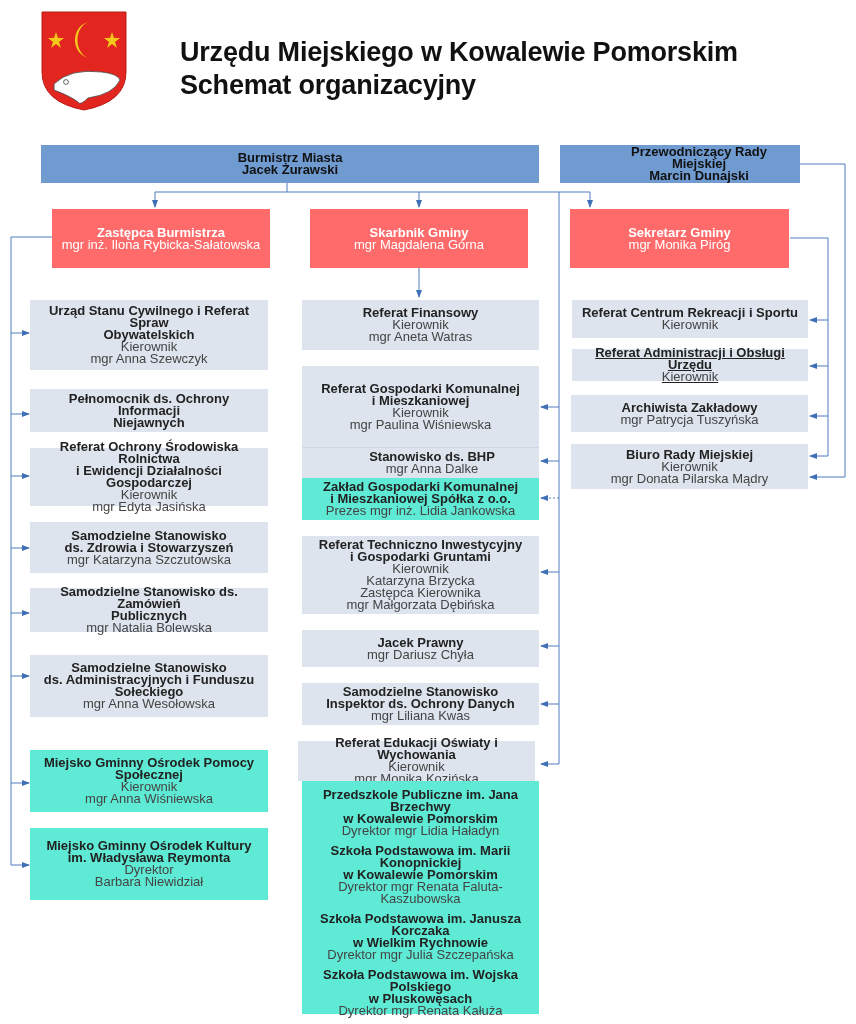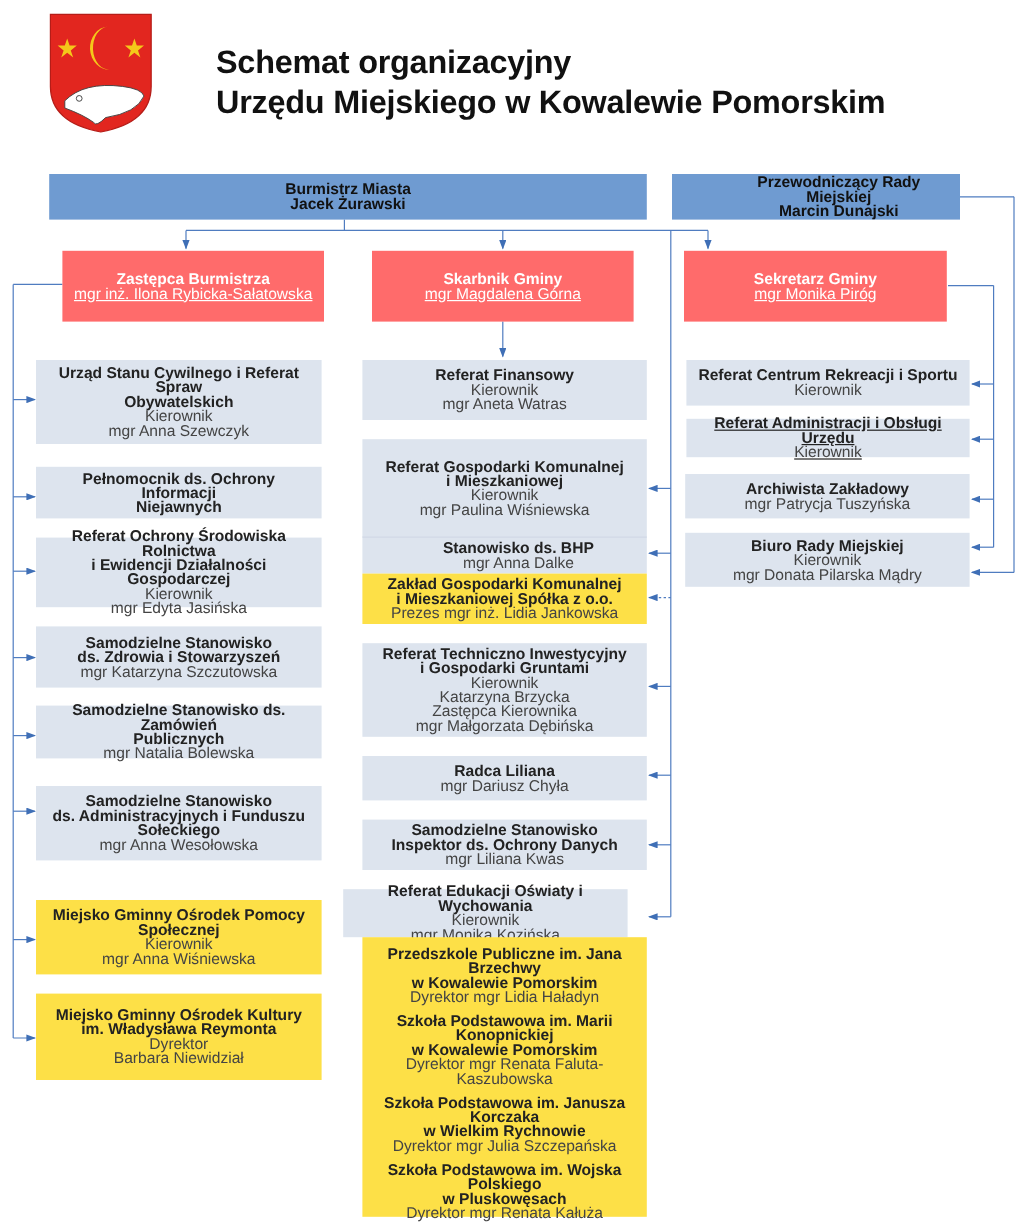--- a/index.html
+++ b/index.html
@@ -11,41 +11,41 @@
   .box { position: absolute; box-sizing: border-box; display: flex; flex-direction: column;
          justify-content: center; align-items: center; text-align: center;
          font-size: 13px; line-height: 12px; padding: 2px 6px; }
   .box .b { font-weight: bold; color: #222; }
   .box .n { color: #444; }
   .top { background: #6f9bd1; }
   .top .b { color: #111; font-weight: bold; }
   .top .n { color: #111; font-weight: bold; }
   .red { background: #ff6b6b; }
   .red .b { color: #fff; }
-  .red .n { color: #fff; text-decoration: underline; }
+  .red .n { color: #fff; }
   .grey { background: #dde4ee; }
-  .pink { background: #fde047; }
+  .pink { background: #5eead4; }
   .school { margin: 4px 0; }
   svg.lines { position: absolute; left: 0; top: 0; width: 856px; height: 1024px; pointer-events: none; }
 </style>
 </head>
 <body>
 
 <svg class="crest" viewBox="0 0 88 102">
   <path d="M2 2 H86 V62 Q86 92 44 100 Q2 92 2 62 Z" fill="#e2261f" stroke="#b51d18" stroke-width="1"></path>
   <polygon points="16,22 18,28 24,28 19,32 21,38 16,34 11,38 13,32 8,28 14,28" fill="#f4c81a"></polygon>
   <polygon points="72,22 74,28 80,28 75,32 77,38 72,34 67,38 69,32 64,28 70,28" fill="#f4c81a"></polygon>
   <path d="M50 12 A16 18 0 1 0 52 48 A12 16 0 1 1 50 12 Z" fill="#f4c81a"></path>
   <path d="M14 74 Q30 58 62 62 Q78 64 80 70 Q74 84 48 88 Q40 96 38 92 Q30 86 14 80 Z" fill="#ffffff" stroke="#444" stroke-width="0.8"></path>
   <circle cx="26" cy="72" r="2.4" fill="none" stroke="#444" stroke-width="0.8"></circle>
 </svg>
 
 <div class="title">
+  <div>Urzędu Miejskiego w Kowalewie Pomorskim</div>
   <div>Schemat organizacyjny</div>
-  <div>Urzędu Miejskiego w Kowalewie Pomorskim</div>
 </div>
 
 <svg class="lines">
   <defs>
     <marker id="arr" markerWidth="8" markerHeight="6" refX="7" refY="3" orient="auto">
       <polygon points="0,0 8,3 0,6" fill="#3f6fb6"></polygon>
     </marker>
   </defs>
   <g stroke="#4f7cc0" stroke-width="1" fill="none">
 
@@ -177,29 +177,29 @@
 </div>
 <div class="box grey" style="left:302px;top:536px;width:237px;height:78px;">
   <div class="b">Referat Techniczno Inwestycyjny</div>
   <div class="b">i Gospodarki Gruntami</div>
   <div class="n">Kierownik</div>
   <div class="n">Katarzyna Brzycka</div>
   <div class="n">Zastępca Kierownika</div>
   <div class="n">mgr Małgorzata Dębińska</div>
 </div>
 <div class="box grey" style="left:302px;top:630px;width:237px;height:37px;">
-  <div class="b">Radca Liliana</div>
+  <div class="b">Jacek Prawny</div>
   <div class="n">mgr Dariusz Chyła</div>
 </div>
 <div class="box grey" style="left:302px;top:683px;width:237px;height:42px;">
   <div class="b">Samodzielne Stanowisko</div>
   <div class="b">Inspektor ds. Ochrony Danych</div>
   <div class="n">mgr Liliana Kwas</div>
 </div>
-<div class="box grey" style="left:286px;top:741px;width:237px;height:40px;">
+<div class="box grey" style="left:298px;top:741px;width:237px;height:40px;">
   <div class="b">Referat Edukacji Oświaty i Wychowania</div>
   <div class="n">Kierownik</div>
   <div class="n">mgr Monika Kozińska</div>
 </div>
 <div class="box pink" style="left:302px;top:781px;width:237px;height:233px;justify-content:space-around;padding:4px 4px;">
   <div class="school">
     <div class="b">Przedszkole Publiczne im. Jana Brzechwy</div>
     <div class="b">w Kowalewie Pomorskim</div>
     <div class="n">Dyrektor mgr Lidia Haładyn</div>
   </div>

